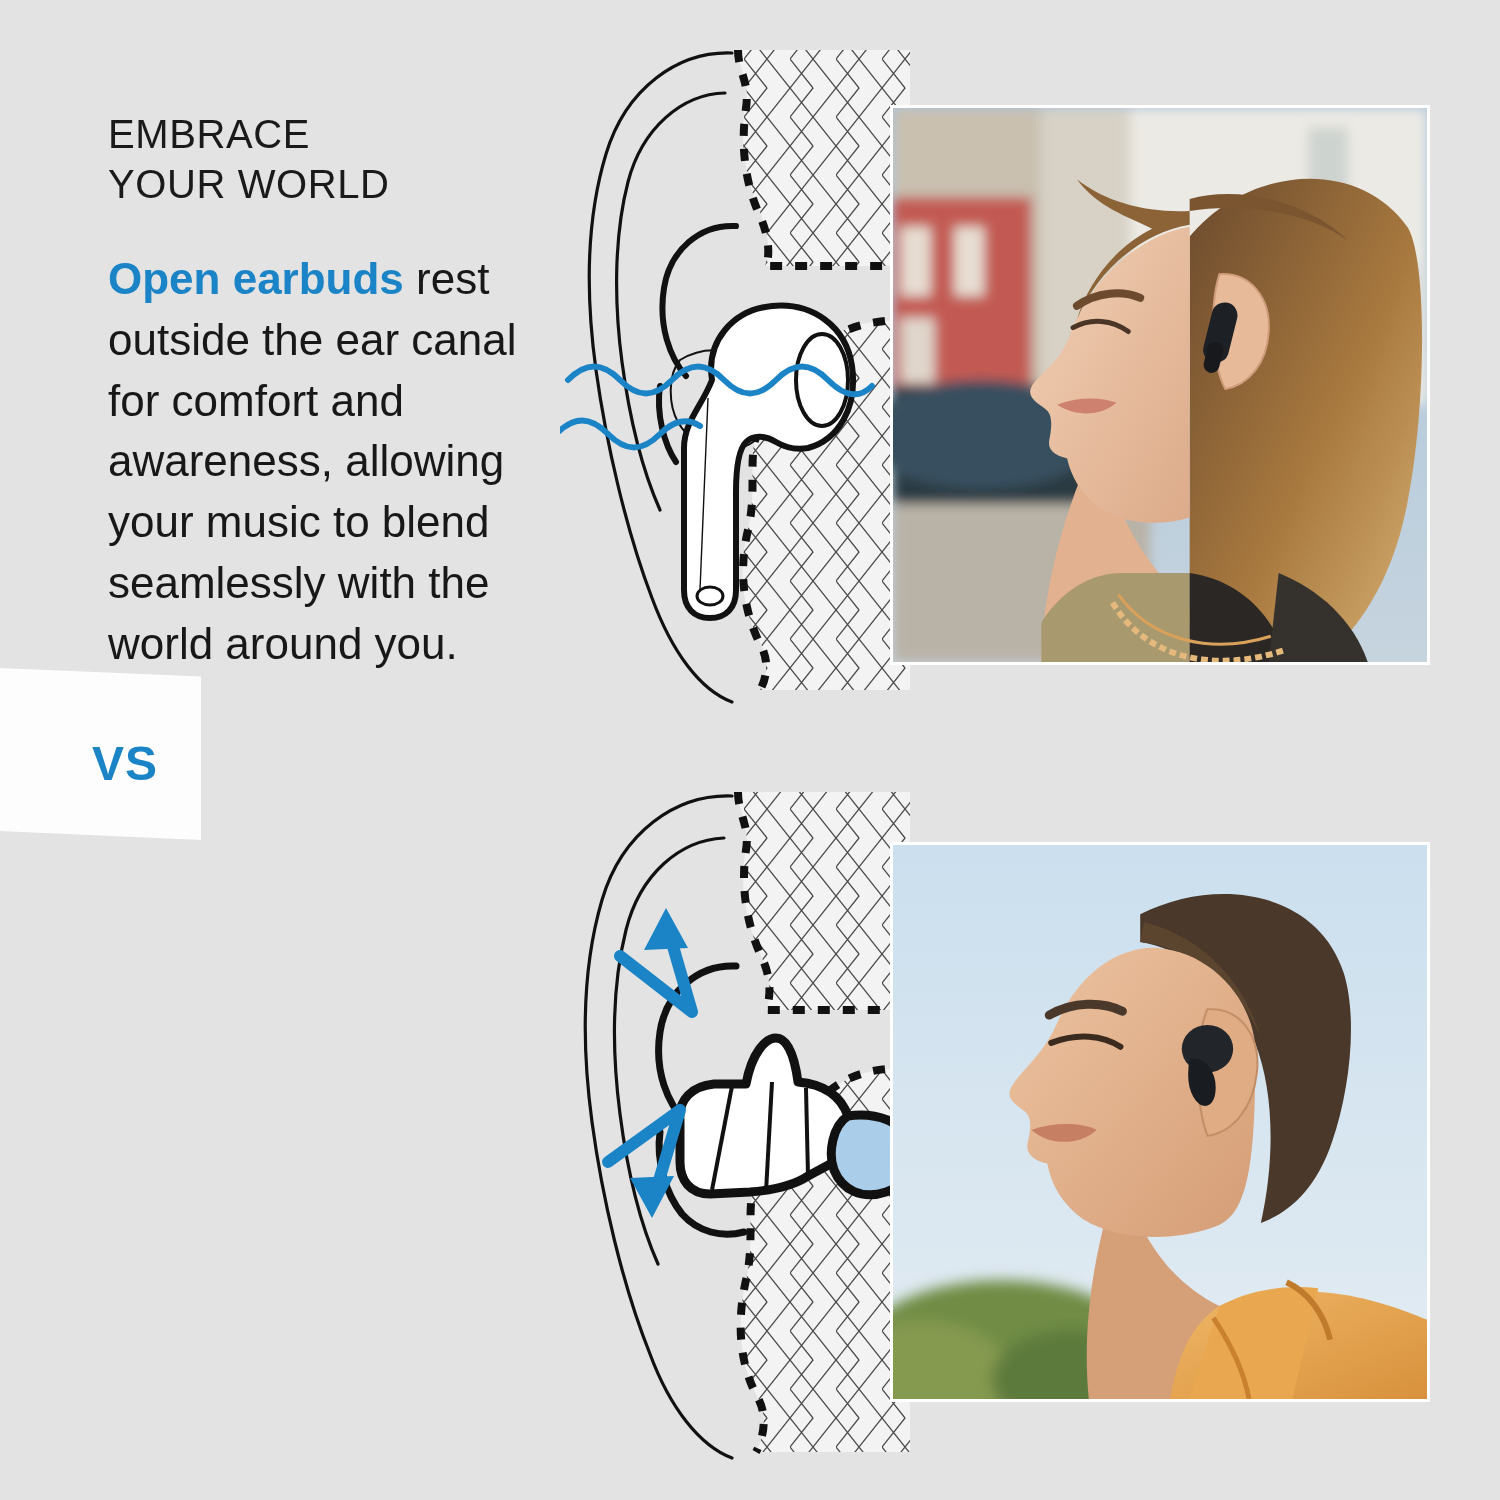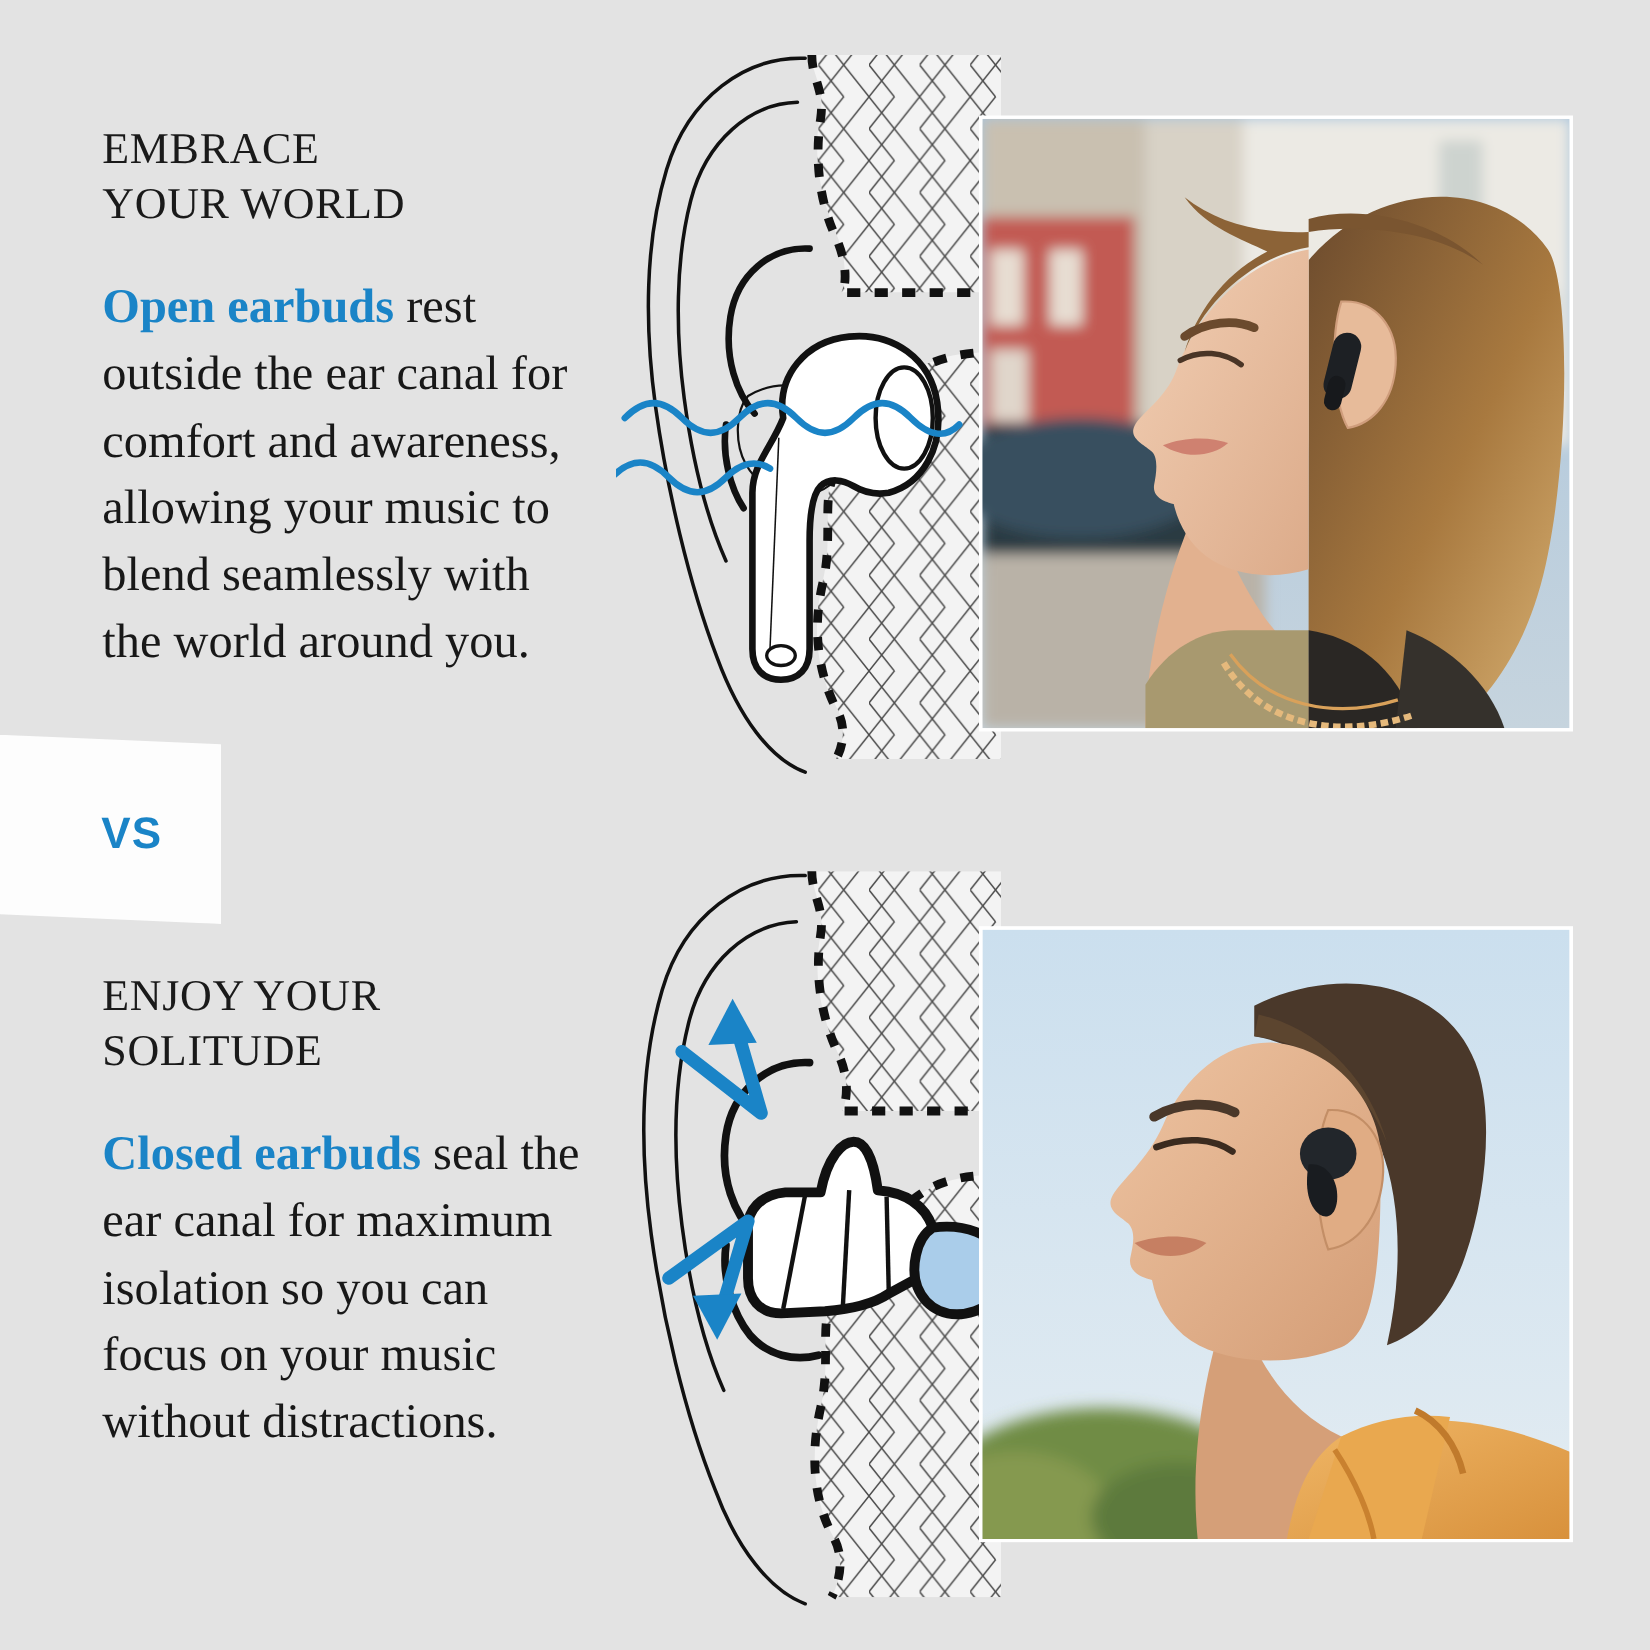--- a/index.html
+++ b/index.html
@@ -9,21 +9,21 @@
     font-family:"Liberation Sans", sans-serif;
     position:relative;
     overflow:hidden;
   }
 
   .panel { position:absolute; left:0; width:1500px; height:690px; }
   #panel-open   { top:30px; }
   #panel-closed { top:780px; }
 
   
-  .textcol { position:absolute; left:93px; width:450px;font-family:Liberation Serif, serif; }
+  .textcol { position:absolute; left:108px; width:450px; }
   #panel-open   .textcol { top:80px; }
   #panel-closed .textcol { top:100px; }
 
   .eyebrow {
     font-size:40px;
     line-height:1.24;
     letter-spacing:0.6px;
     font-weight:300;
     color:#1a1a1a;
     white-space:pre-line;
@@ -42,21 +42,21 @@
     position:absolute;
     left:0; top:668px;
     width:201px; height:172px;
     background:#fdfdfd;
     clip-path:polygon(0 0, 100% 5.0%, 100% 100%, 0 94.8%);
     box-shadow:0 1px 3px rgba(0,0,0,.07);
   }
   #vs-ribbon .vs-text {
     position:absolute;
     left:92px; top:68px;
-    font-size:40px;
+    font-size:48px;
     font-weight:700;
     color:#1a84c7;
     letter-spacing:1px;
   }
 
   
   .diagram { position:absolute; left:560px; top:0; width:350px; height:690px; }
   .diagram svg { width:100%; height:100%; display:block; }
 
   
@@ -229,27 +229,20 @@
     </div>
   </div>
 </section>
 
 <div id="vs-ribbon">
   <span class="vs-text">VS</span>
 </div>
 
 <section class="panel" id="panel-closed">
 
-  <div class="textcol">
-    <h2 class="eyebrow">ENJOY YOUR
-SOLITUDE</h2>
-    <p class="blurb">
-      <span class="lead">Closed earbuds</span><span> seal the ear canal for maximum isolation so you can focus on your music without distractions.</span>
-    </p>
-  </div>
 
   <div class="diagram">
     <svg viewBox="0 0 350 690" xmlns="http://www.w3.org/2000/svg">
       <defs>
         <pattern id="hatchB" width="46" height="58" patternUnits="userSpaceOnUse">
           <rect width="46" height="58" fill="#f3f3f3"></rect>
           <path d="M0 0 L46 58 M46 0 L0 58 M-23 0 L23 58 M23 0 L-23 58 M23 -58 L69 0 M69 -58 L23 0" stroke="#4a4a4a" stroke-width="1.3" fill="none"></path>
         </pattern>
         <clipPath id="hatchClipTopB">
           <path d="M178 12 L350 12 L350 230 L206 230

